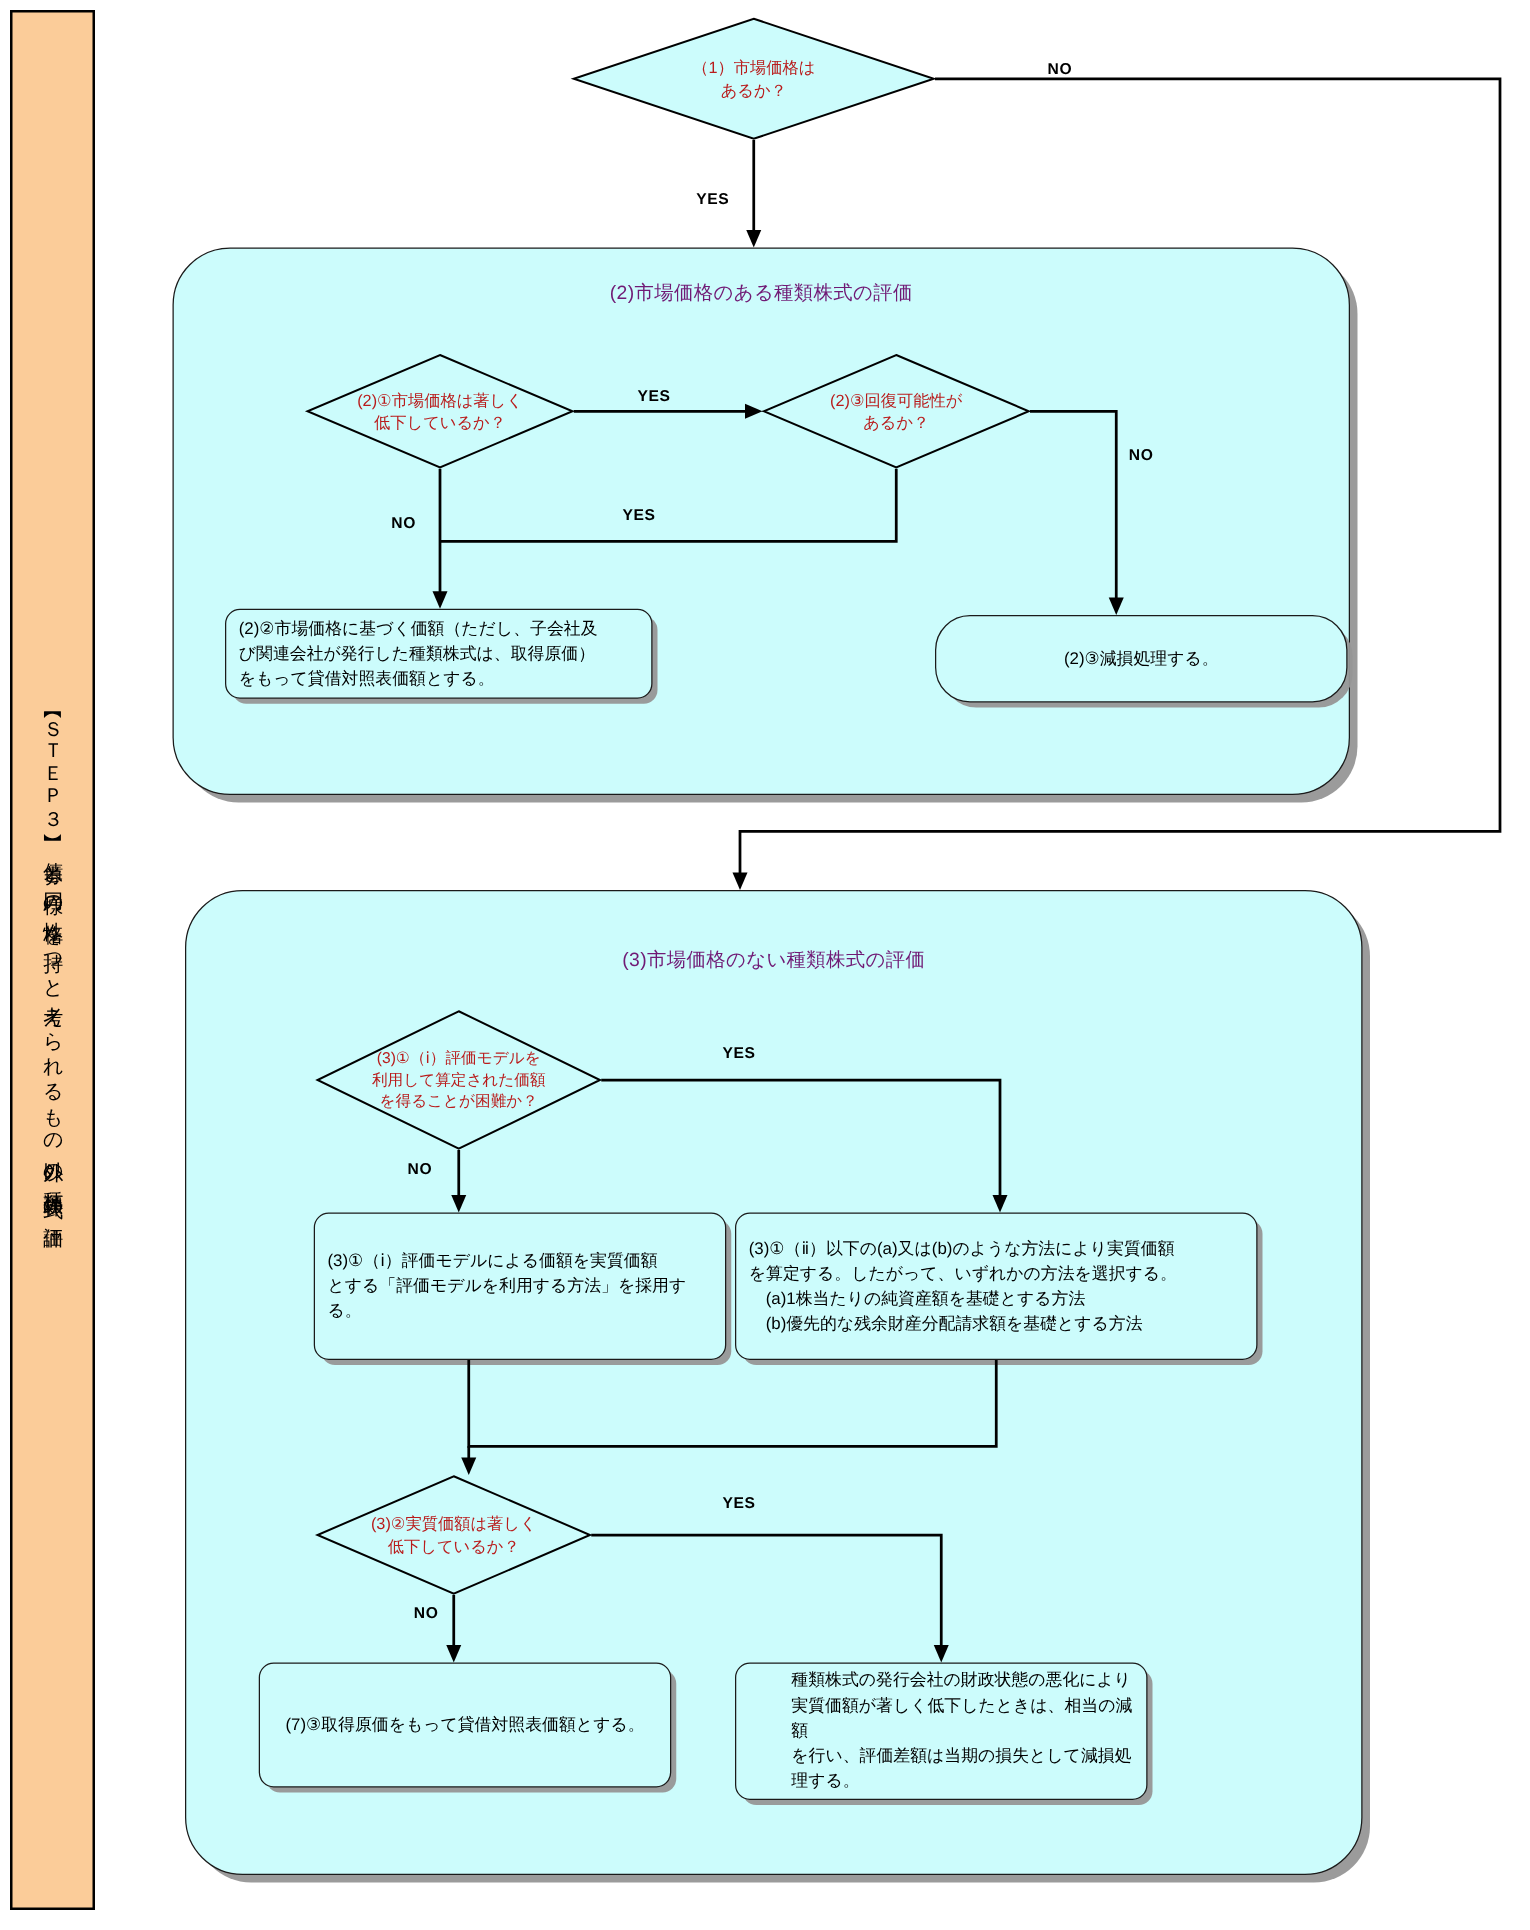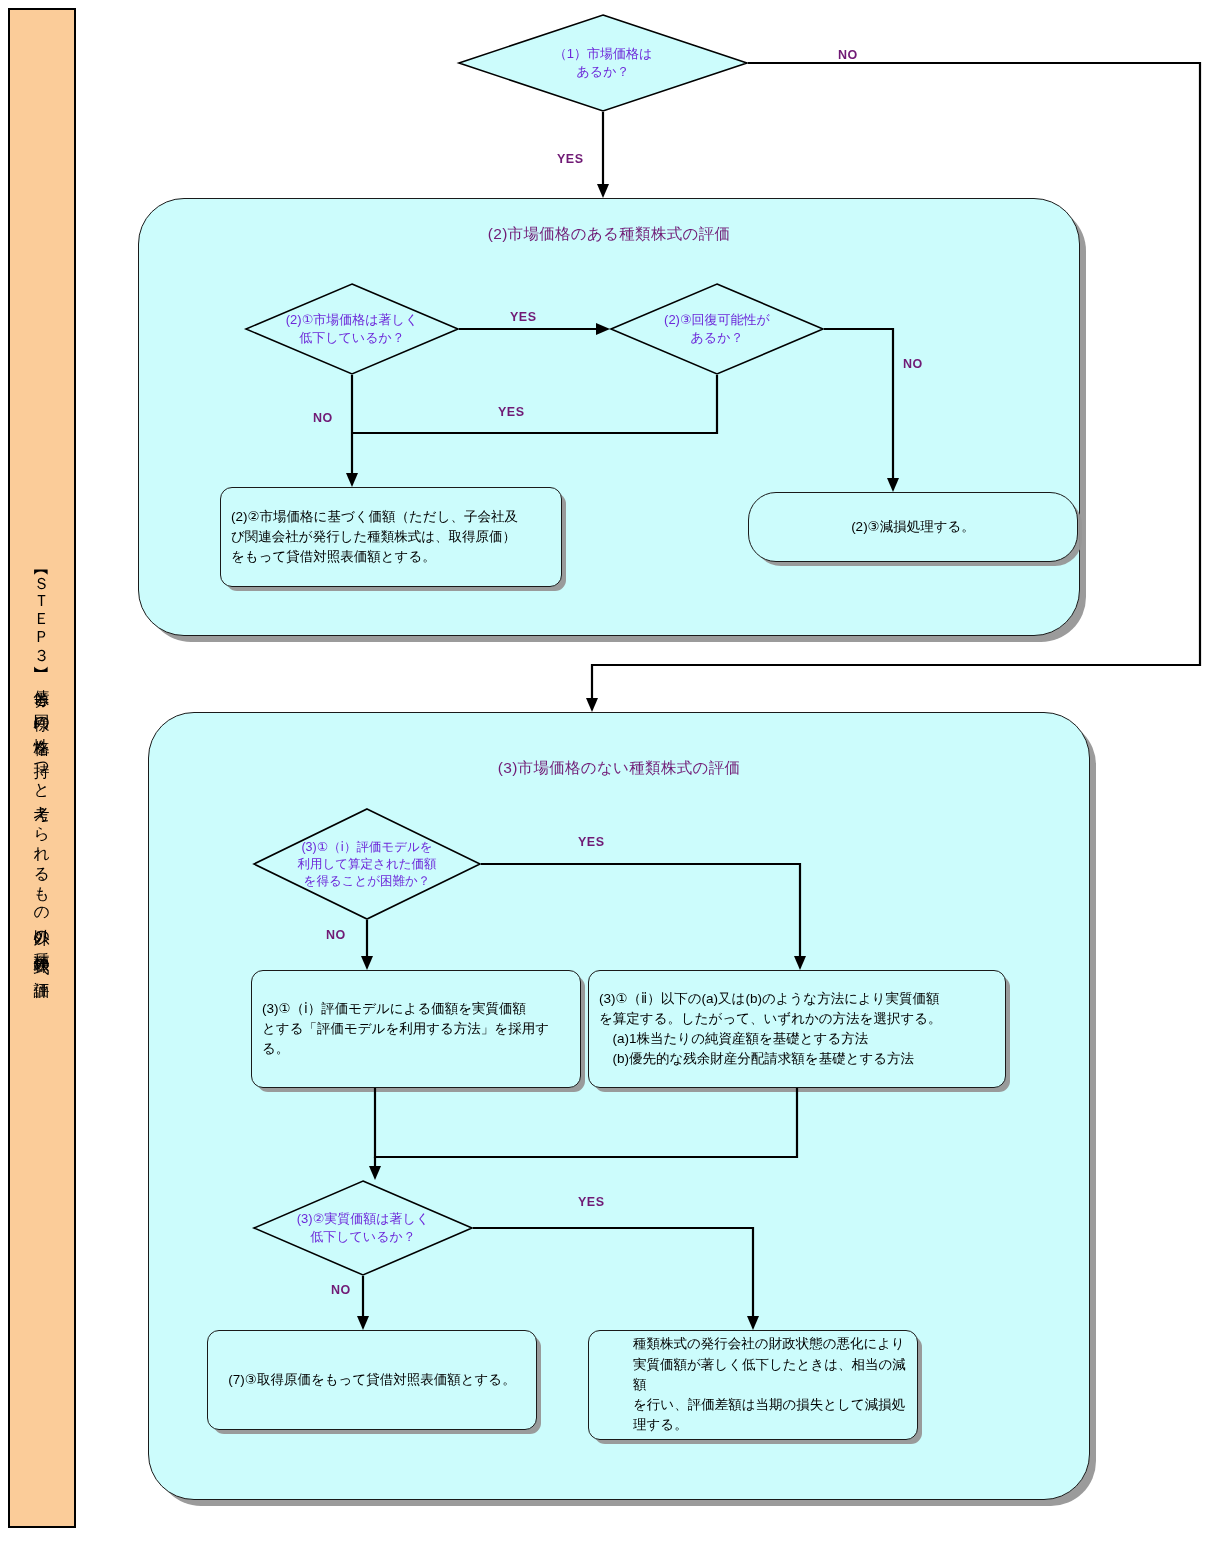--- a/index.html
+++ b/index.html
@@ -94,31 +94,31 @@
     overflow: visible;
   }
   .diamond-label {
     position: absolute;
     left: 0; top: 50%;
     width: 100%;
     transform: translateY(-50%);
     text-align: center;
     font-size: 13px;
     line-height: 1.35;
-    color: #6d28d9;
+    color: #b91c1c;
     white-space: pre-line;
     pointer-events: none;
   }
 
   
   .edge-label {
     position: absolute;
     font-size: 12.5px;
     font-weight: bold;
-    color: #701a75;
+    color: #000000;
     letter-spacing: 0.5px;
     white-space: nowrap;
   }
 
   
   #wires {
     position: absolute;
     left: 0; top: 0;
     width: 1224px;
     height: 1544px;
@@ -161,21 +161,21 @@
   </div>
 
   <div class="diamond" style="left:610px; top:283px; width:214px; height:92px;">
     <svg width="214" height="92" viewBox="0 0 214 92">
       <polygon points="107,1 213,46 107,91 1,46" fill="#ccfcfc" stroke="#000000" stroke-width="1.6"></polygon>
     </svg>
     <div class="diamond-label">(2)③回復可能性が
 あるか？</div>
   </div>
 
-  <div class="pbox" style="left:180px; top:487px; width:342px; height:100px;margin-left:40px;">
+  <div class="pbox" style="left:180px; top:487px; width:342px; height:72px;">
     <div class="pbox-text">(2)②市場価格に基づく価額（ただし、子会社及
 び関連会社が発行した種類株式は、取得原価）
 をもって貸借対照表価額とする。</div>
   </div>
 
   <div class="pbox pbox-center" style="left:748px; top:492px; width:330px; height:70px;border-radius:28px;">
     <div class="pbox-text">(2)③減損処理する。</div>
   </div>
 
   <div class="panel" style="left:148px; top:712px; width:942px; height:788px;">

